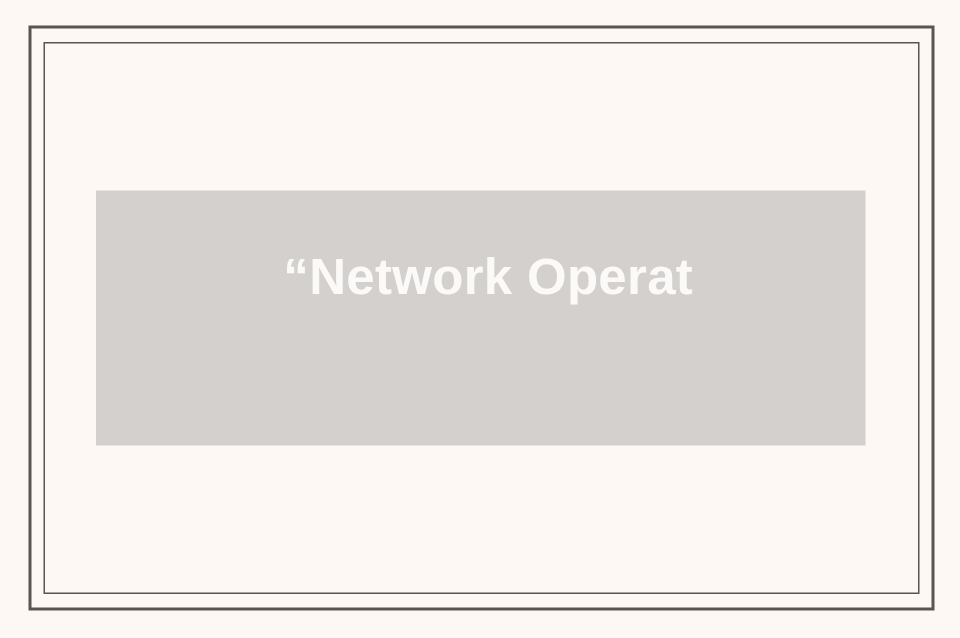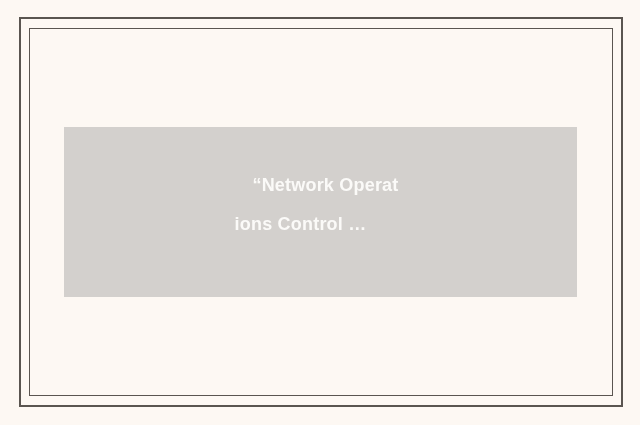--- a/index.html
+++ b/index.html
@@ -38,21 +38,21 @@
     top: 127px;
     width: 513px;
     height: 170px;
     background: var(--placeholder-background, #d3d0cd);
   }
   .caption-line {
     position: absolute;
     left: 0;
     width: 100%;
     text-align: center;
-    font-size: 18px;
+    font-size: 34px;
     line-height: 26px;
     font-weight: 700;
     color: var(--caption-text, #fbfaf8);
     white-space: pre;
     letter-spacing: 0.2px;
   }
   .caption-line-1 {
     top: 45px;
     transform: translateX(5px);
   }
@@ -62,15 +62,14 @@
   }
 </style>
 </head>
 <body>
 
 <div class="stage">
   <div class="outer-frame"></div>
   <div class="inner-frame"></div>
   <div class="placeholder">
     <div class="caption-line caption-line-1">“Network Operat</div>
-    <div class="caption-line caption-line-2">ions Control …</div>
   </div>
 </div>
 
 </body></html>

